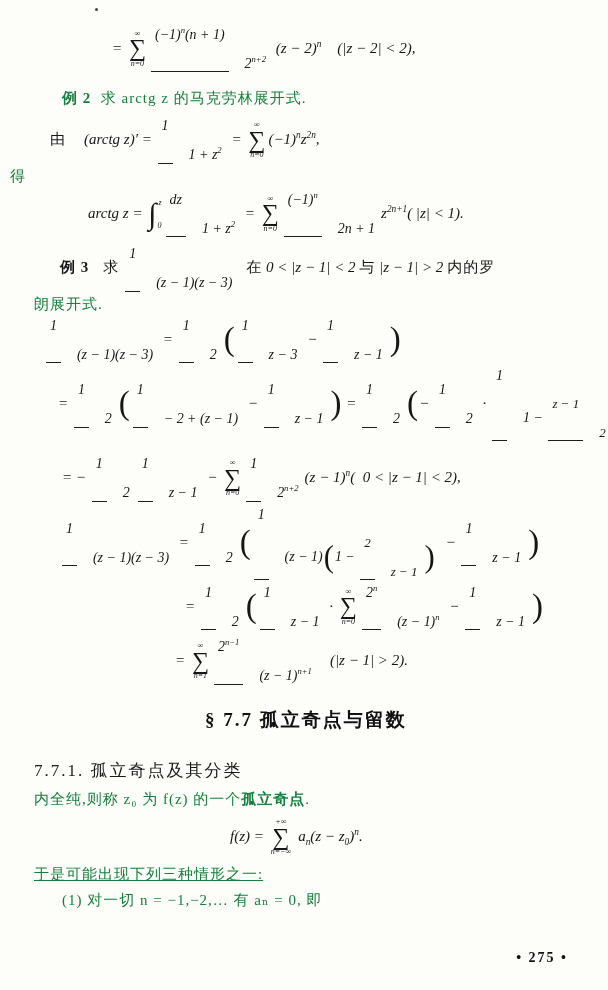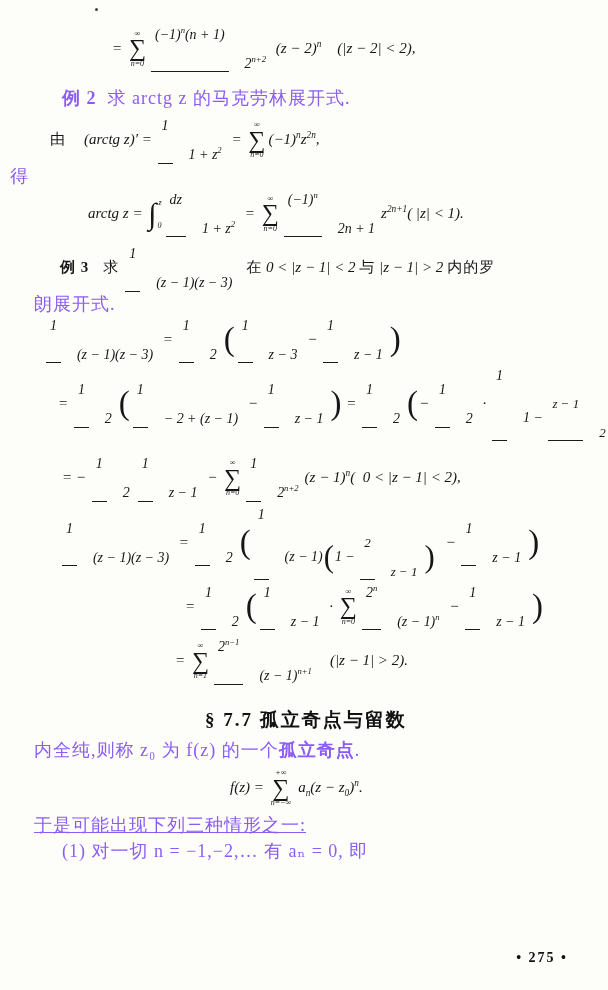--- a/index.html
+++ b/index.html
@@ -4,22 +4,22 @@
 <style>
   html,body{margin:0;padding:0;background:#e9e9e5;}
   .page{
     width:608px;height:990px;position:relative;overflow:hidden;
     background:#fdfdfa;color:#1a1a1a;
     font-family:"Liberation Serif","DejaVu Serif",serif;
   }
   .artifact{position:absolute;background:#444;border-radius:50%;}
   
   .para{
-    margin:0;font-size:18px;line-height:21px;letter-spacing:1px;
-    white-space:pre-wrap;color:#8b5cf6;
+    margin:0;font-size:15px;line-height:21px;letter-spacing:1px;
+    white-space:pre-wrap;color:#15803d;
   }
   .bold{font-weight:bold;}
   .section-h{
     margin:0;font-size:19px;font-weight:bold;letter-spacing:2px;color:#111;
   }
   .subsection-h{
     margin:0;font-size:17px;font-weight:normal;letter-spacing:2px;color:#1a1a1a;
   }
   .footer{
     position:absolute;right:40px;bottom:24px;
@@ -82,20 +82,21 @@
   <div class="fline" style="margin:14px 0 0 62px;"><span class="mi">= − </span><span class="mfrac"><span class="mnum"><span class="mi">1</span></span><span class="mden"><span class="mi">2</span></span></span><span class="mfrac"><span class="mnum"><span class="mi">1</span></span><span class="mden"><span class="mi">z − 1</span></span></span><span class="mi"> − </span><span class="msum"><span class="mlim">∞</span><span class="msigma">∑</span><span class="mlim">n=0</span></span><span class="mfrac"><span class="mnum"><span class="mi">1</span></span><span class="mden"><span class="mi">2</span><sup class="ms">n+2</sup></span></span><span class="mi">(z − 1)</span><sup class="ms">n</sup><span class="mi">(  0 &lt; |z − 1| &lt; 2),</span></div>
 
   <div class="fline" style="margin:4px 0 0 60px;"><span class="mfrac"><span class="mnum"><span class="mi">1</span></span><span class="mden"><span class="mi">(z − 1)(z − 3)</span></span></span><span class="mi"> = </span><span class="mfrac"><span class="mnum"><span class="mi">1</span></span><span class="mden"><span class="mi">2</span></span></span><span class="mbig">(</span><span class="mfrac"><span class="mnum"><span class="mi">1</span></span><span class="mden"><span class="mi">(z − 1)</span><span class="mbig">(</span><span class="mi">1 − </span><span class="mfrac"><span class="mnum"><span class="mi">2</span></span><span class="mden"><span class="mi">z − 1</span></span></span><span class="mbig">)</span></span></span><span class="mi"> − </span><span class="mfrac"><span class="mnum"><span class="mi">1</span></span><span class="mden"><span class="mi">z − 1</span></span></span><span class="mbig">)</span></div>
 
   <div class="fline" style="margin:4px 0 0 185px;"><span class="mi">= </span><span class="mfrac"><span class="mnum"><span class="mi">1</span></span><span class="mden"><span class="mi">2</span></span></span><span class="mbig">(</span><span class="mfrac"><span class="mnum"><span class="mi">1</span></span><span class="mden"><span class="mi">z − 1</span></span></span><span class="mi"> · </span><span class="msum"><span class="mlim">∞</span><span class="msigma">∑</span><span class="mlim">n=0</span></span><span class="mfrac"><span class="mnum"><span class="mi">2</span><sup class="ms">n</sup></span><span class="mden"><span class="mi">(z − 1)</span><sup class="ms">n</sup></span></span><span class="mi"> − </span><span class="mfrac"><span class="mnum"><span class="mi">1</span></span><span class="mden"><span class="mi">z − 1</span></span></span><span class="mbig">)</span></div>
 
   <div class="fline" style="margin:8px 0 0 175px;"><span class="mi">= </span><span class="msum"><span class="mlim">∞</span><span class="msigma">∑</span><span class="mlim">n=1</span></span><span class="mfrac"><span class="mnum"><span class="mi">2</span><sup class="ms">n−1</sup></span><span class="mden"><span class="mi">(z − 1)</span><sup class="ms">n+1</sup></span></span><span class="msp" style="width: 12px;"></span><span class="mi">(|z − 1| &gt; 2).</span></div>
 
   <h2 class="section-h" style="margin:22px 0 7px 205px;">§ 7.7  孤立奇点与留数</h2>
 
+  <h3 class="subsection-h" style="margin:26px 0 0 34px;">7.7.1. 孤立奇点及其分类</h3>
 
 
   <div class="para" style="margin:7px 0 0 34px;"><span>内全纯,则称 z₀ 为 f(z) 的一个</span><span class="bold">孤立奇点</span><span>.</span></div>
 
 
 
   <div class="fline" style="margin:8px 0 0 230px;"><span class="mi">f(z) = </span><span class="msum"><span class="mlim">+∞</span><span class="msigma">∑</span><span class="mlim">n=−∞</span></span><span class="msp" style="width: 4px;"></span><span class="mi">a</span><sub class="ms">n</sub><span class="mi">(z − z</span><sub class="ms">0</sub><span class="mi">)</span><sup class="ms">n</sup><span class="mi">.</span></div>
 
   <div class="para" style="margin:7px 0 0 34px;text-decoration:underline;">于是可能出现下列三种情形之一:</div>
 

